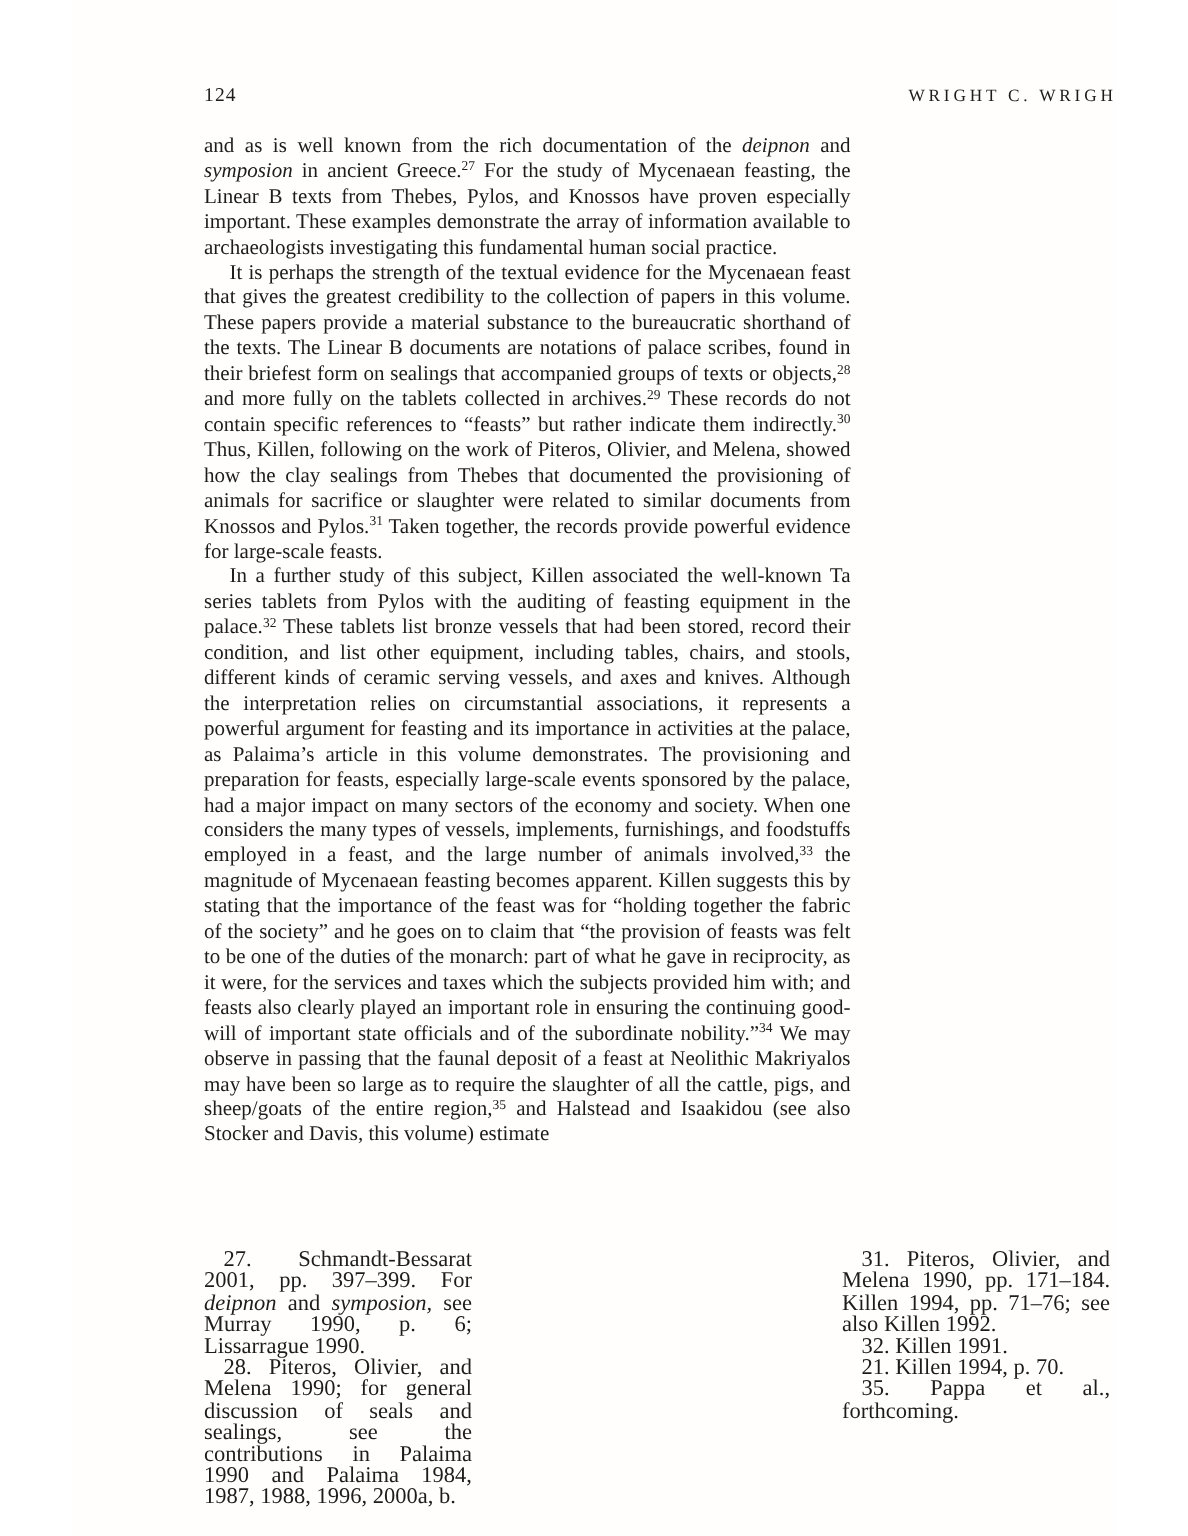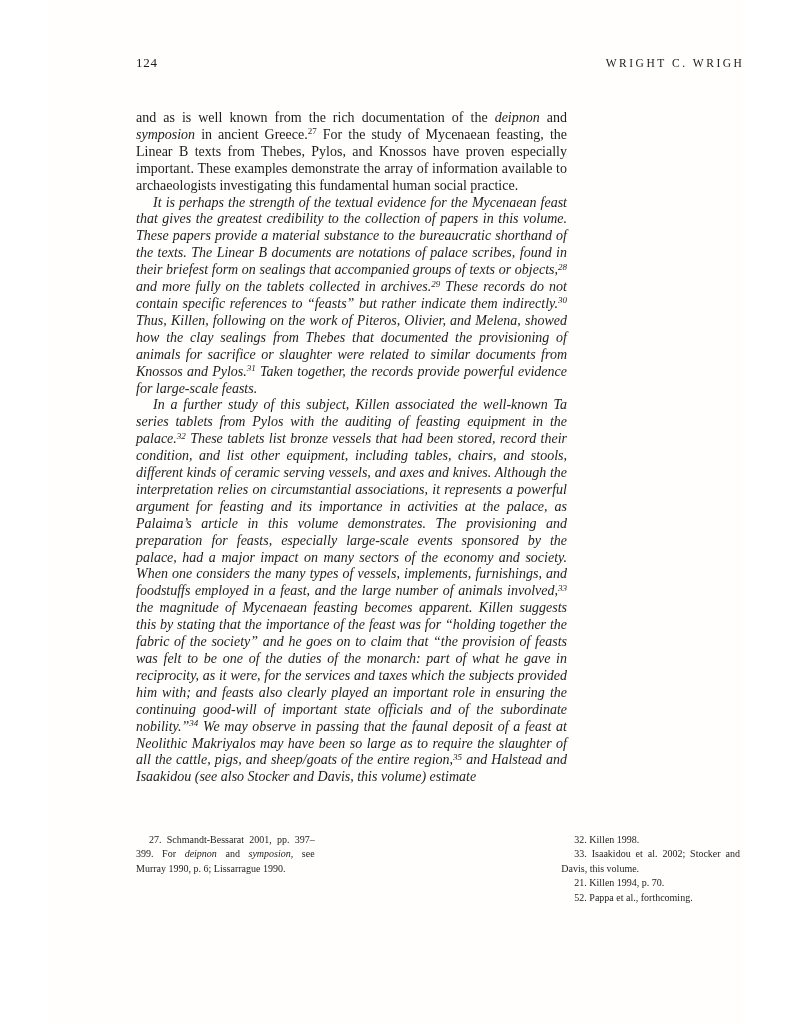--- a/index.html
+++ b/index.html
@@ -34,41 +34,40 @@
   .body-text {
     position: absolute;
     left: 88px;
     top: 90px;
     width: 431px;
     font-size: 14px;
     line-height: 16.9px;
     text-align: justify;
     -webkit-hyphens: auto;
     hyphens: auto;
-    margin-top: 20px;
   }
   .para { text-indent: 0; }
-  .para.indent { text-indent: 17px; font-style: italic; }
+  .para.indent { text-indent: 17px; }
   sup {
     font-size: 9px;
     line-height: 0;
     vertical-align: baseline;
     position: relative;
     top: -4.5px;
     letter-spacing: 0;
   }
   em { font-style: italic; }
   .footnotes {
     position: absolute;
     left: 88px;
     top: 833px;
     width: 604px;
     display: flex;
     gap: 34px;
-    font-size: 10px;
+    font-size: 15px;
     line-height: 14.4px;
     text-align: justify;
     -webkit-hyphens: auto;
     hyphens: auto;
   }
   .fn-col { flex: 1; min-width: 0; }
   .footnote { text-indent: 13px; }
 </style>
 </head>
 <body>
@@ -82,24 +81,25 @@
 
   <main class="body-text">
       <p class="para"><span>and as is well known from the rich documentation of the </span><em>deipnon</em><span> and </span><em>symposion</em><span> in ancient Greece.</span><sup>27</sup><span> For the study of Mycenaean feasting, the Linear B texts from Thebes, Pylos, and Knossos have proven especially important. These examples demonstrate the array of information available to archaeologists investigating this fundamental human social practice.</span></p>
       <p class="para indent"><span>It is perhaps the strength of the textual evidence for the Mycenaean feast that gives the greatest credibility to the collection of papers in this volume. These papers provide a material substance to the bureaucratic shorthand of the texts. The Linear B documents are notations of palace scribes, found in their briefest form on sealings that accompanied groups of texts or objects,</span><sup>28</sup><span> and more fully on the tablets collected in archives.</span><sup>29</sup><span> These records do not contain specific references to “feasts” but rather indicate them indirectly.</span><sup>30</sup><span> Thus, Killen, following on the work of Piteros, Olivier, and Melena, showed how the clay sealings from Thebes that documented the provisioning of animals for sacrifice or slaughter were related to similar documents from Knossos and Pylos.</span><sup>31</sup><span> Taken together, the records provide powerful evidence for large-scale feasts.</span></p>
       <p class="para indent"><span>In a further study of this subject, Killen associated the well-known Ta series tablets from Pylos with the auditing of feasting equipment in the palace.</span><sup>32</sup><span> These tablets list bronze vessels that had been stored, record their condition, and list other equipment, including tables, chairs, and stools, different kinds of ceramic serving vessels, and axes and knives. Although the interpretation relies on circumstantial associations, it represents a powerful argument for feasting and its importance in activities at the palace, as Palaima’s article in this volume demonstrates. The provisioning and preparation for feasts, especially large-scale events sponsored by the palace, had a major impact on many sectors of the economy and society. When one considers the many types of vessels, implements, furnishings, and foodstuffs employed in a feast, and the large number of animals involved,</span><sup>33</sup><span> the magnitude of Mycenaean feasting becomes apparent. Killen suggests this by stating that the importance of the feast was for “holding together the fabric of the society” and he goes on to claim that “the provision of feasts was felt to be one of the duties of the monarch: part of what he gave in reciprocity, as it were, for the services and taxes which the subjects provided him with; and feasts also clearly played an important role in ensuring the continuing good-will of important state officials and of the subordinate nobility.”</span><sup>34</sup><span> We may observe in passing that the faunal deposit of a feast at Neolithic Makriyalos may have been so large as to require the slaughter of all the cattle, pigs, and sheep/goats of the entire region,</span><sup>35</sup><span> and Halstead and Isaakidou (see also Stocker and Davis, this volume) estimate</span></p>
     </main>
 
   <footer class="footnotes">
       <div class="fn-col">
         <p class="footnote"><span>27. Schmandt-Bessarat 2001, pp. 397–399. For </span><em>deipnon</em><span> and </span><em>symposion,</em><span> see Murray 1990, p. 6; Lissarrague 1990.</span></p>
+        <p class="footnote"><span>28. Piteros, Olivier, and Melena 1990; for general discussion of seals and sealings, see the contributions in Palaima 1990 and Palaima 1984, 1987, 1988, 1996, 2000a, b.</span></p>
       </div>
       <div class="fn-col">
       </div>
       <div class="fn-col">
-        <p class="footnote"><span>32. Killen 1998.</span></p>
-        <p class="footnote"><span>33. Isaakidou et al. 2002; Stocker and Davis, this volume.</span></p>
+        <p class="footnote"><span>31. Piteros, Olivier, and Melena 1990, pp. 171–184. Killen 1994, pp. 71–76; see also Killen 1992.</span></p>
+        <p class="footnote"><span>32. Killen 1991.</span></p>
         <p class="footnote"><span>21. Killen 1994, p. 70.</span></p>
-        <p class="footnote"><span>52. Pappa et al., forthcoming.</span></p>
+        <p class="footnote"><span>35. Pappa et al., forthcoming.</span></p>
       </div>
     </footer>
 
 </div>
 
 </body></html>

